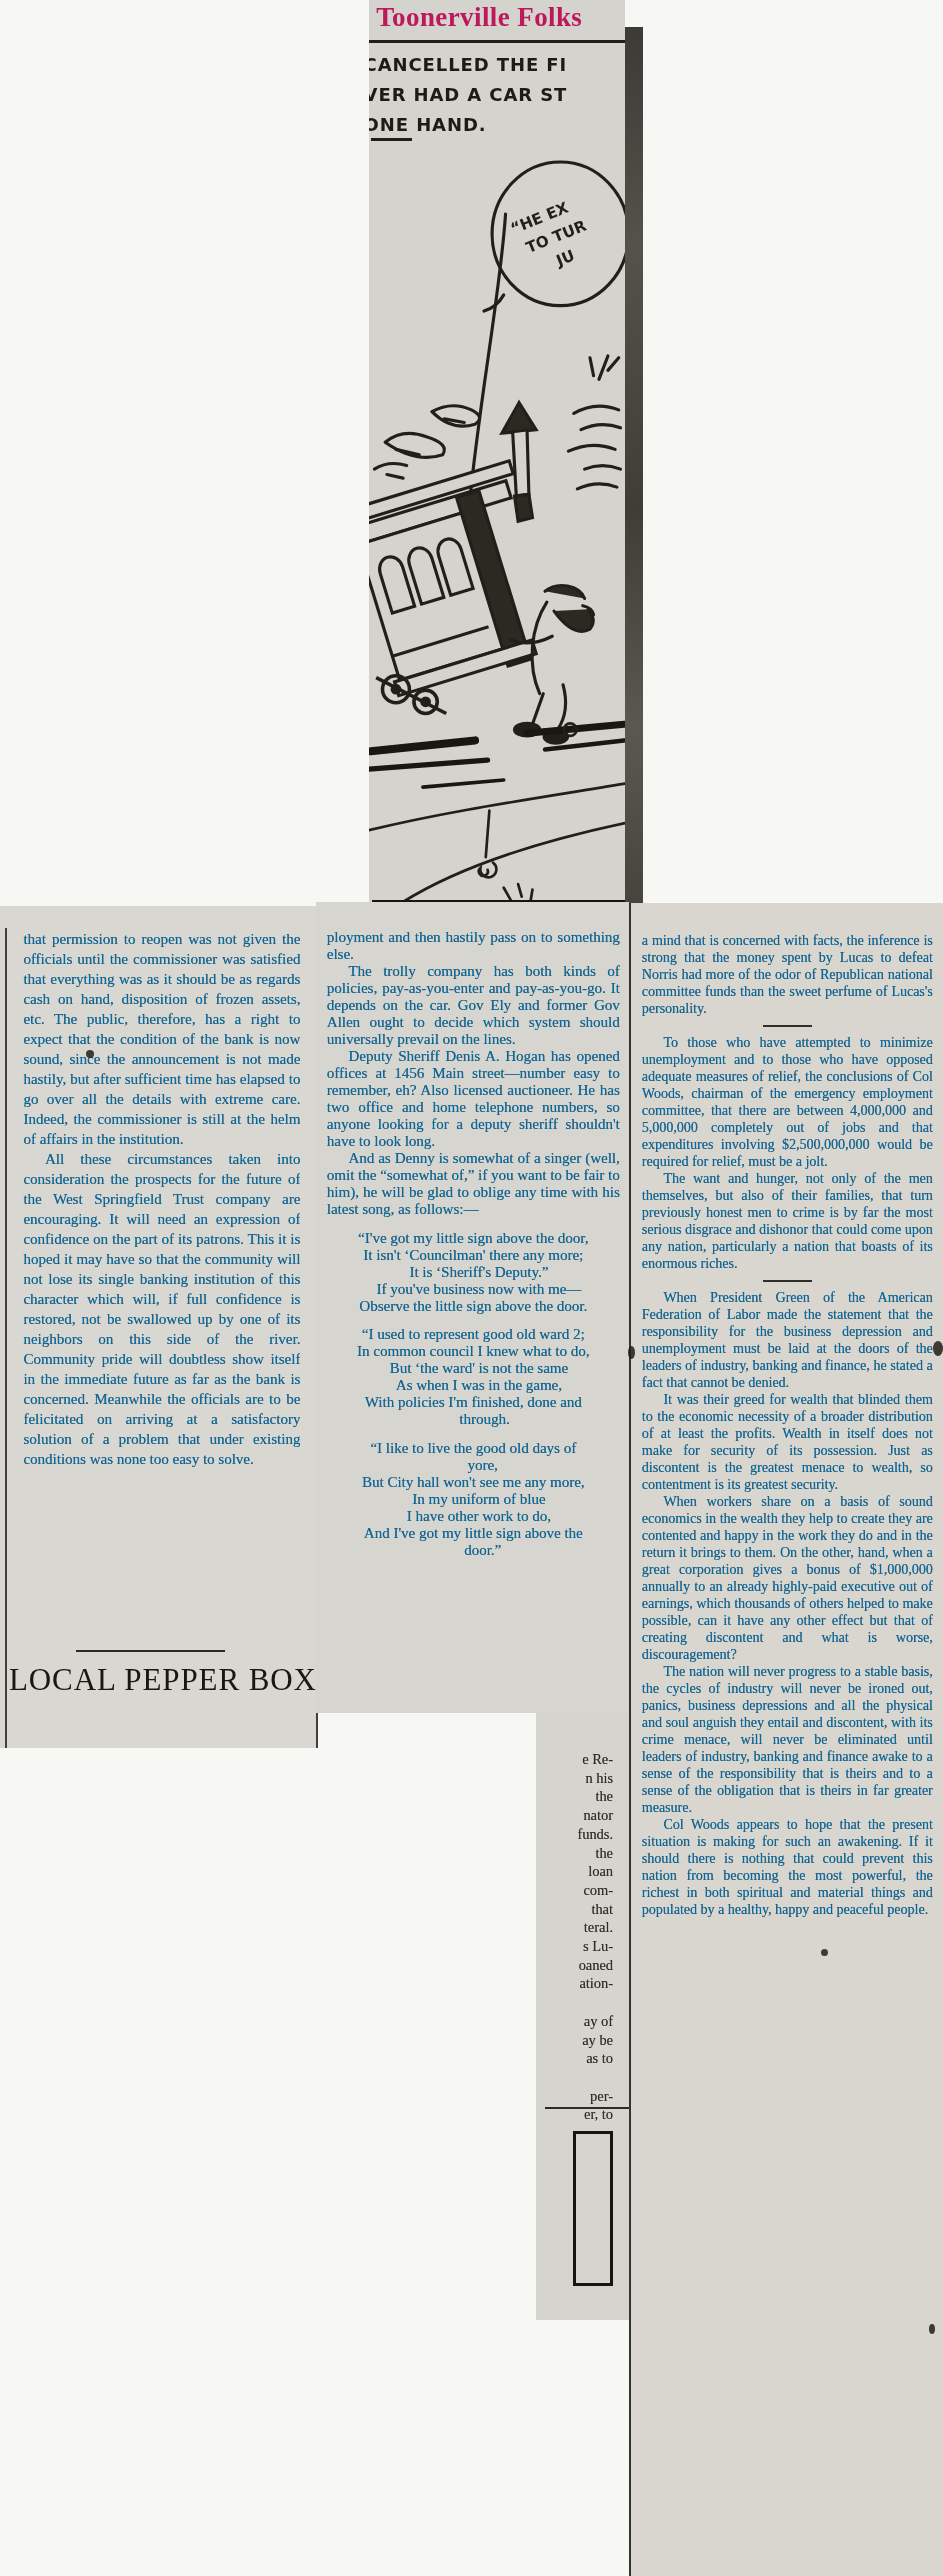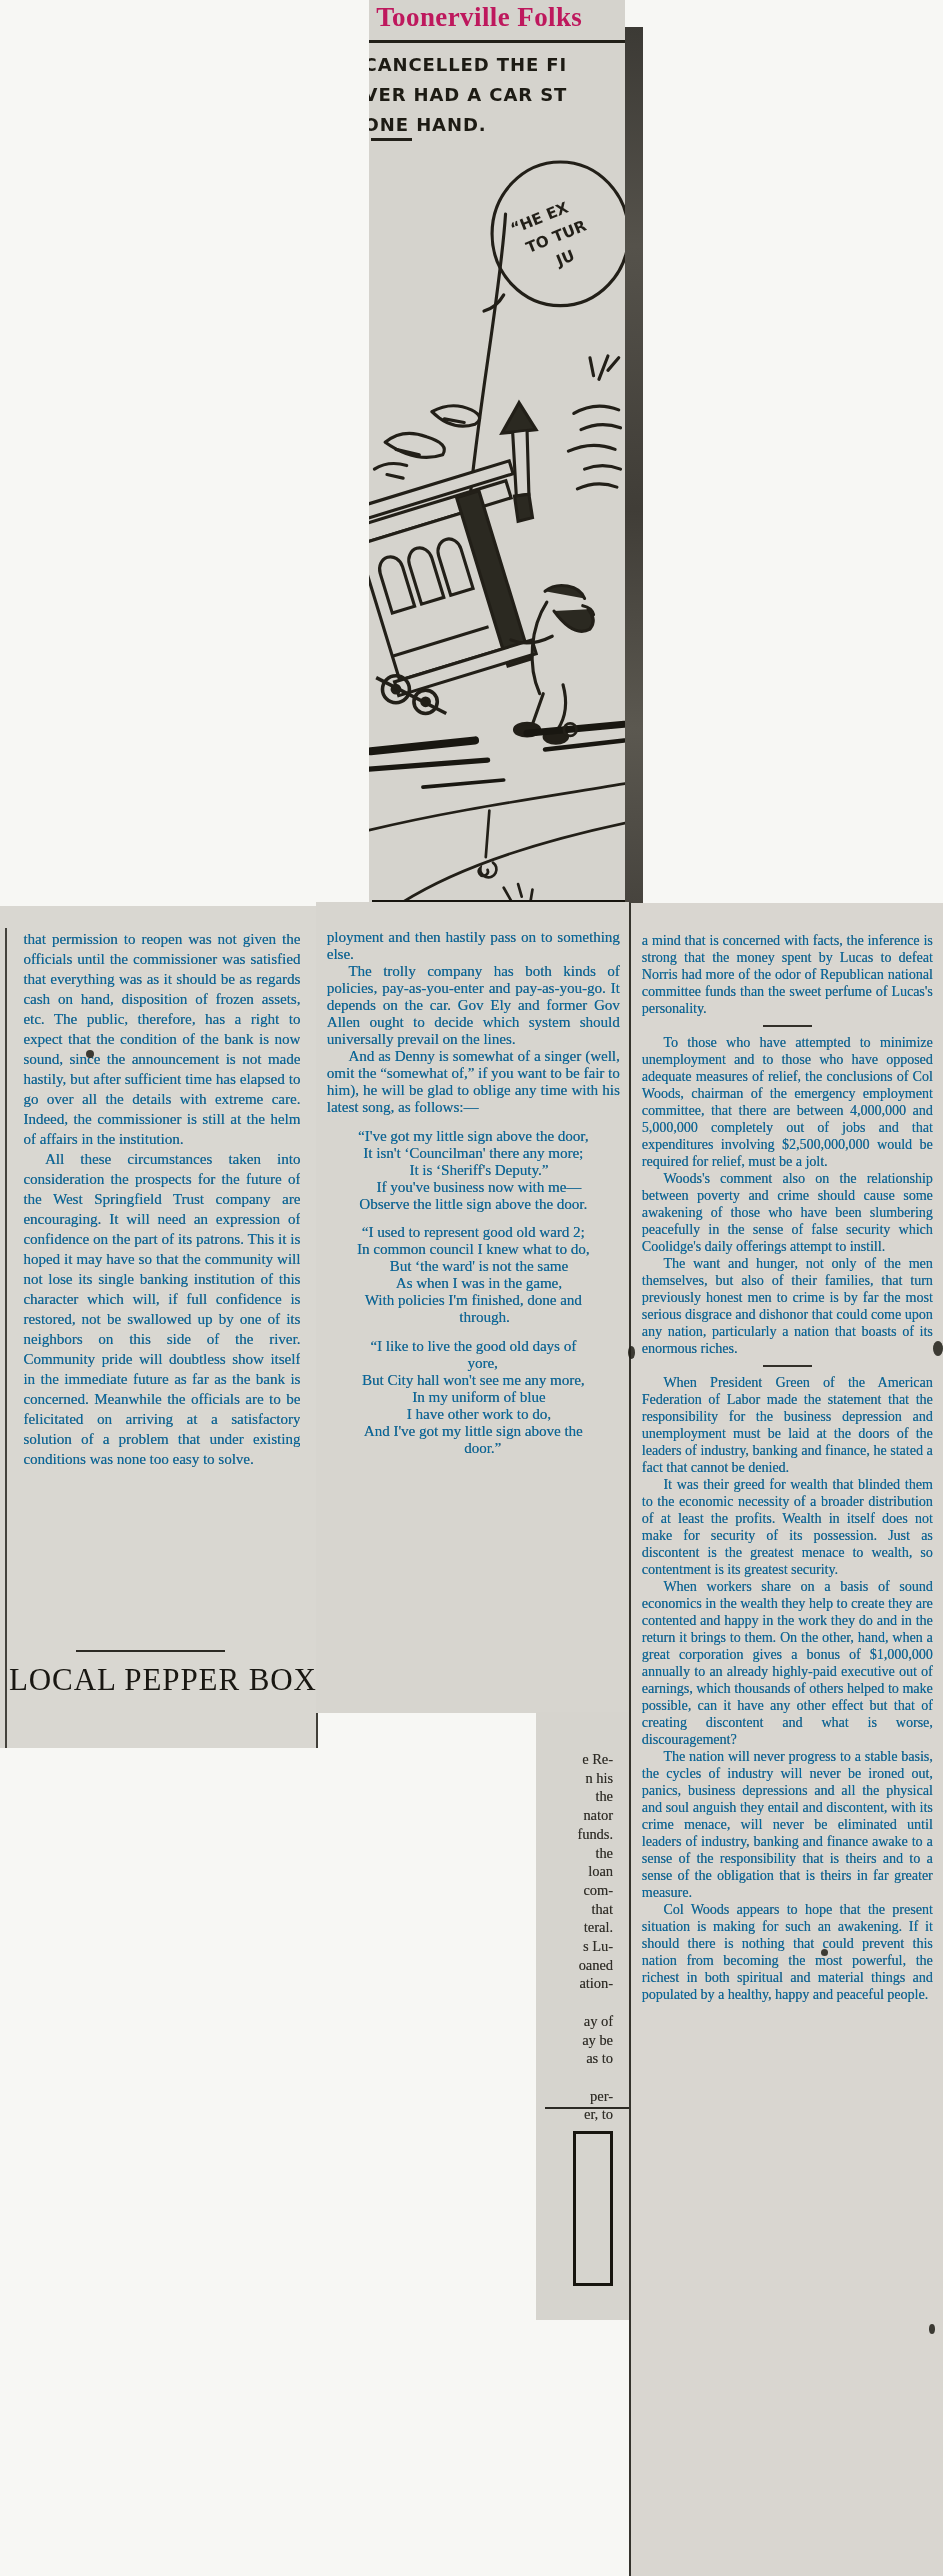--- a/index.html
+++ b/index.html
@@ -148,20 +148,21 @@
   <div id="left-divider"></div>
   <div id="left-heading">LOCAL PEPPER BOX</div>
 </div>
 
 <div id="mid-piece" class="piece">
   <div id="mid-text" class="article">
     <p class="noindent">ployment and then hastily pass on to something else.</p>
     <div>
 
     <p>The trolly company has both kinds of policies, pay-as-you-enter and pay-as-you-go. It depends on the car. Gov Ely and former Gov Allen ought to decide which system should universally prevail on the lines.</p>
+        <p>Deputy Sheriff Denis A. Hogan has opened offices at 1456 Main street—number easy to remember, eh? Also licensed auctioneer. He has two office and home telephone numbers, so anyone looking for a deputy sheriff shouldn't have to look long.</p>
         <p>And as Denny is somewhat of a singer (well, omit the “somewhat of,” if you want to be fair to him), he will be glad to oblige any time with his latest song, as follows:—</p>
       </div>
     <div class="verse">
 
     <div class="verse-line">“I've got my little sign above the door,</div>
         <div class="verse-line">It isn't ‘Councilman' there any more;</div>
         <div class="verse-line">&nbsp;&nbsp;&nbsp;It is ‘Sheriff's Deputy.”</div>
         <div class="verse-line">&nbsp;&nbsp;&nbsp;If you've business now with me—</div>
         <div class="verse-line">Observe the little sign above the door.</div>
       </div>
@@ -215,21 +216,20 @@
   <div id="frag-box"></div>
 </div>
 
 <div id="right-piece" class="piece">
   <div id="right-text" class="article">
     <p class="noindent">a mind that is concerned with facts, the inference is strong that the money spent by Lucas to defeat Norris had more of the odor of Republican national committee funds than the sweet perfume of Lucas's personality.</p>
     <div class="divider"></div>
     <div>
 
     <p>To those who have attempted to minimize unemployment and to those who have opposed adequate measures of relief, the conclusions of Col Woods, chairman of the emergency employment committee, that there are between 4,000,000 and 5,000,000 completely out of jobs and that expenditures involving $2,500,000,000 would be required for relief, must be a jolt.</p>
-        <p>Woods's comment also on the relationship between poverty and crime should cause some awakening of those who have been slumbering peacefully in the sense of false security which Coolidge's daily offerings attempt to instill.</p>
         <p>The want and hunger, not only of the men themselves, but also of their families, that turn previously honest men to crime is by far the most serious disgrace and dishonor that could come upon any nation, particularly a nation that boasts of its enormous riches.</p>
       </div>
     <div class="divider"></div>
     <div>
 
     <p>When President Green of the American Federation of Labor made the statement that the responsibility for the business depression and unemployment must be laid at the doors of the leaders of industry, banking and finance, he stated a fact that cannot be denied.</p>
         <p>It was their greed for wealth that blinded them to the economic necessity of a broader distribution of at least the profits. Wealth in itself does not make for security of its possession. Just as discontent is the greatest menace to wealth, so contentment is its greatest security.</p>
         <p>When workers share on a basis of sound economics in the wealth they help to create they are contented and happy in the work they do and in the return it brings to them. On the other, hand, when a great corporation gives a bonus of $1,000,000 annually to an already highly-paid executive out of earnings, which thousands of others helped to make possible, can it have any other effect but that of creating discontent and what is worse, discouragement?</p>
         <p>The nation will never progress to a stable basis, the cycles of industry will never be ironed out, panics, business depressions and all the physical and soul anguish they entail and discontent, with its crime menace, will never be eliminated until leaders of industry, banking and finance awake to a sense of the responsibility that is theirs and to a sense of the obligation that is theirs in far greater measure.</p>
         <p>Col Woods appears to hope that the present situation is making for such an awakening. If it should there is nothing that could prevent this nation from becoming the most powerful, the richest in both spiritual and material things and populated by a healthy, happy and peaceful people.</p>

